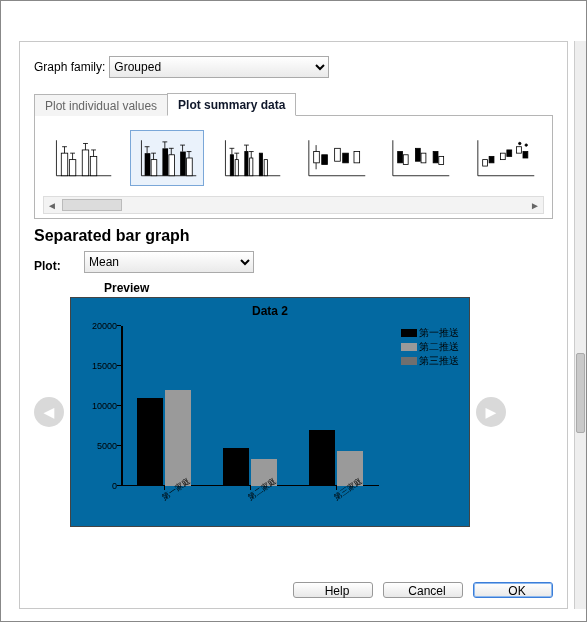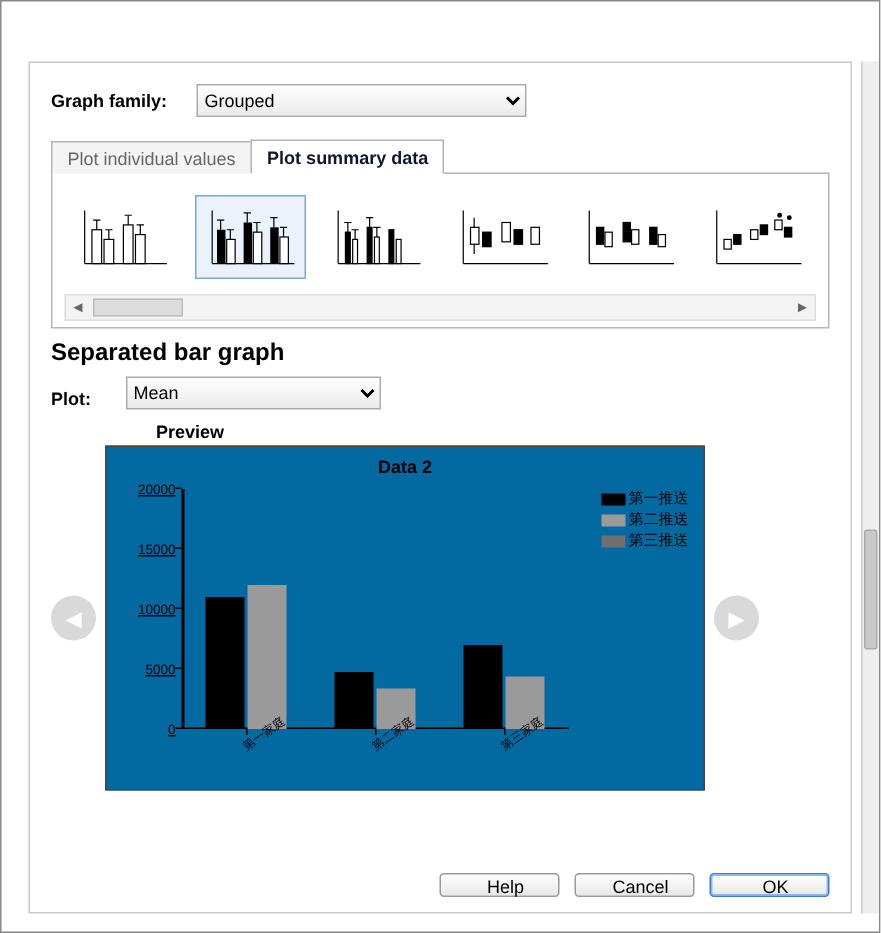--- a/index.html
+++ b/index.html
@@ -13,21 +13,21 @@
   .titlebar .title { flex: 1; }
   .closebtn {
     width: 44px; height: 20px; border-radius: 3px;
     background: linear-gradient(#e67,#c62c2c); border: 1px solid #933;
     color: #fff; display: flex; align-items: center; justify-content: center;
     font-size: 12px; font-weight: bold; cursor: pointer;
   }
   .content { position: absolute; left: 18px; top: 40px; right: 18px; bottom: 12px;
     border: 1px solid #c8c8c8; padding: 14px 14px 10px 14px; background: #fff; }
   .row { display: flex; align-items: center; margin-bottom: 14px; font-size: 12px; }
-  .row label { font-weight: bold; margin-right: 20px; }
+  .row label { font-weight: normal; margin-right: 4px; }
   select.family, select.plotsel {
     font-size: 12px; height: 22px; border: 1px solid #aaa;
     background: linear-gradient(#fff,#eaeaea);
   }
   select.family { width: 220px; }
   select.plotsel { width: 170px; }
 
   .tabs { display: flex; align-items: flex-end; font-size: 12px; }
   .tab {
     padding: 4px 10px 3px 10px; border: 1px solid #b5b5b5;
@@ -66,21 +66,21 @@
   .preview-box {
     width: 400px; height: 230px; border: 1px solid #444; background: #0369a1; position: relative;
   }
   .chart-title { position: absolute; top: 6px; left: 0; right: 0; text-align: center;
     font-size: 12px; font-weight: bold; }
   .legend { position: absolute; right: 10px; top: 28px; font-size: 10px; line-height: 14px; }
   .legend .lg { display: flex; align-items: center; gap: 2px; }
   .legend .sw { width: 16px; height: 8px; }
   .plotarea { position: absolute; left: 50px; right: 90px; top: 28px; bottom: 40px; }
   .yaxis { position: absolute; left: 0; right: 0; top: 0; bottom: 0; }
-  .ytick { position: absolute; left: -40px; width: 36px; text-align: right; font-size: 9px; color: #000; transform: translateY(50%); text-decoration: underline; }
+  .ytick { position: absolute; left: -40px; width: 36px; text-align: right; font-size: 9px; color: #000; transform: translateY(50%); }
   .ytickline { position: absolute; left: -4px; width: 4px; height: 1px; background: #000; }
   .axisline { position: absolute; background: #000; }
   .bars { position: absolute; left: 0; right: 0; top: 0; bottom: 0; }
   .bar { position: absolute; bottom: 0; }
   .xlabel { position: absolute; top: 100%; font-size: 8px; transform: rotate(-35deg) translate(-8px,4px); transform-origin: top left; white-space: nowrap; }
 
   .footer { position: absolute; right: 14px; bottom: 10px; display: flex; gap: 10px; }
   .btn {
     min-width: 80px; height: 16px; font-size: 12px;
     border: 1px solid #999; background: linear-gradient(#fff,#e8e8e8);

